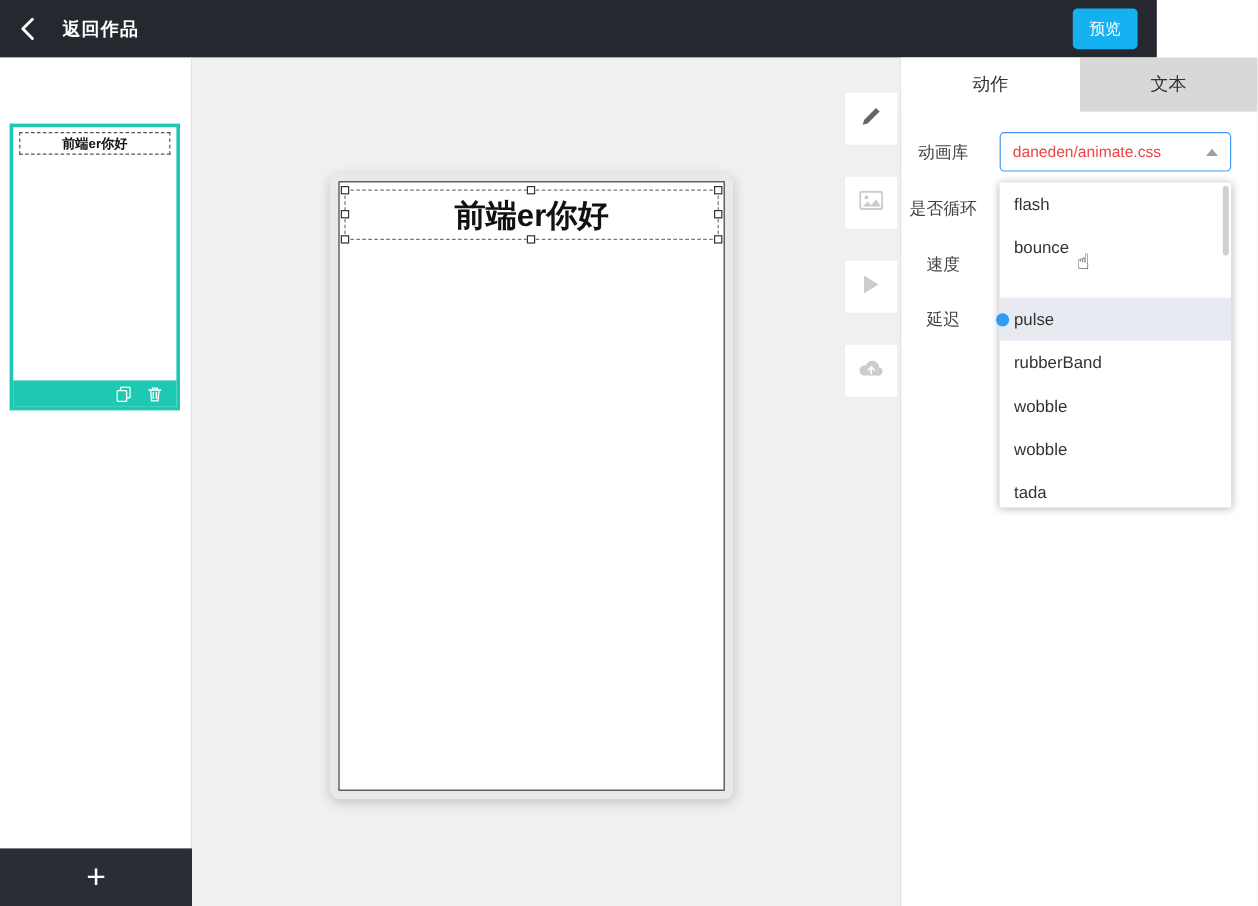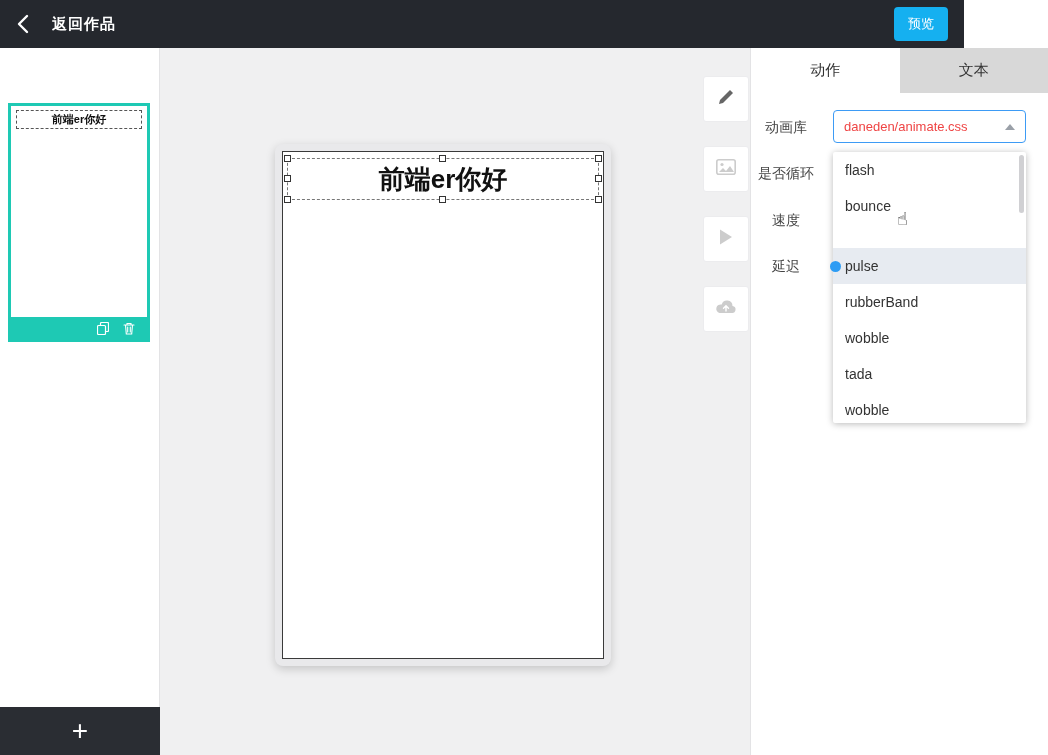--- a/index.html
+++ b/index.html
@@ -237,21 +237,21 @@
     <span class="val">daneden/animate.css</span>
     <span class="caret-up"></span>
   </div>
 
   <div class="dropdown">
     <div class="dd-item">flash</div>
     <div class="dd-item">bounce</div>
     <div class="dd-item highlight">pulse</div>
     <div class="dd-item">rubberBand</div>
     <div class="dd-item">wobble</div>
+    <div class="dd-item">wobble</div>
     <div class="dd-item">tada</div>
-    <div class="dd-item">wobble</div>
   </div>
   <div class="dd-scrollbar" style="top:107px; right:24px;"></div>
 
   <div class="delay-dot"></div>
 
   <span class="cursor-glyph">☝</span>
 </div>
 
 </body></html>

